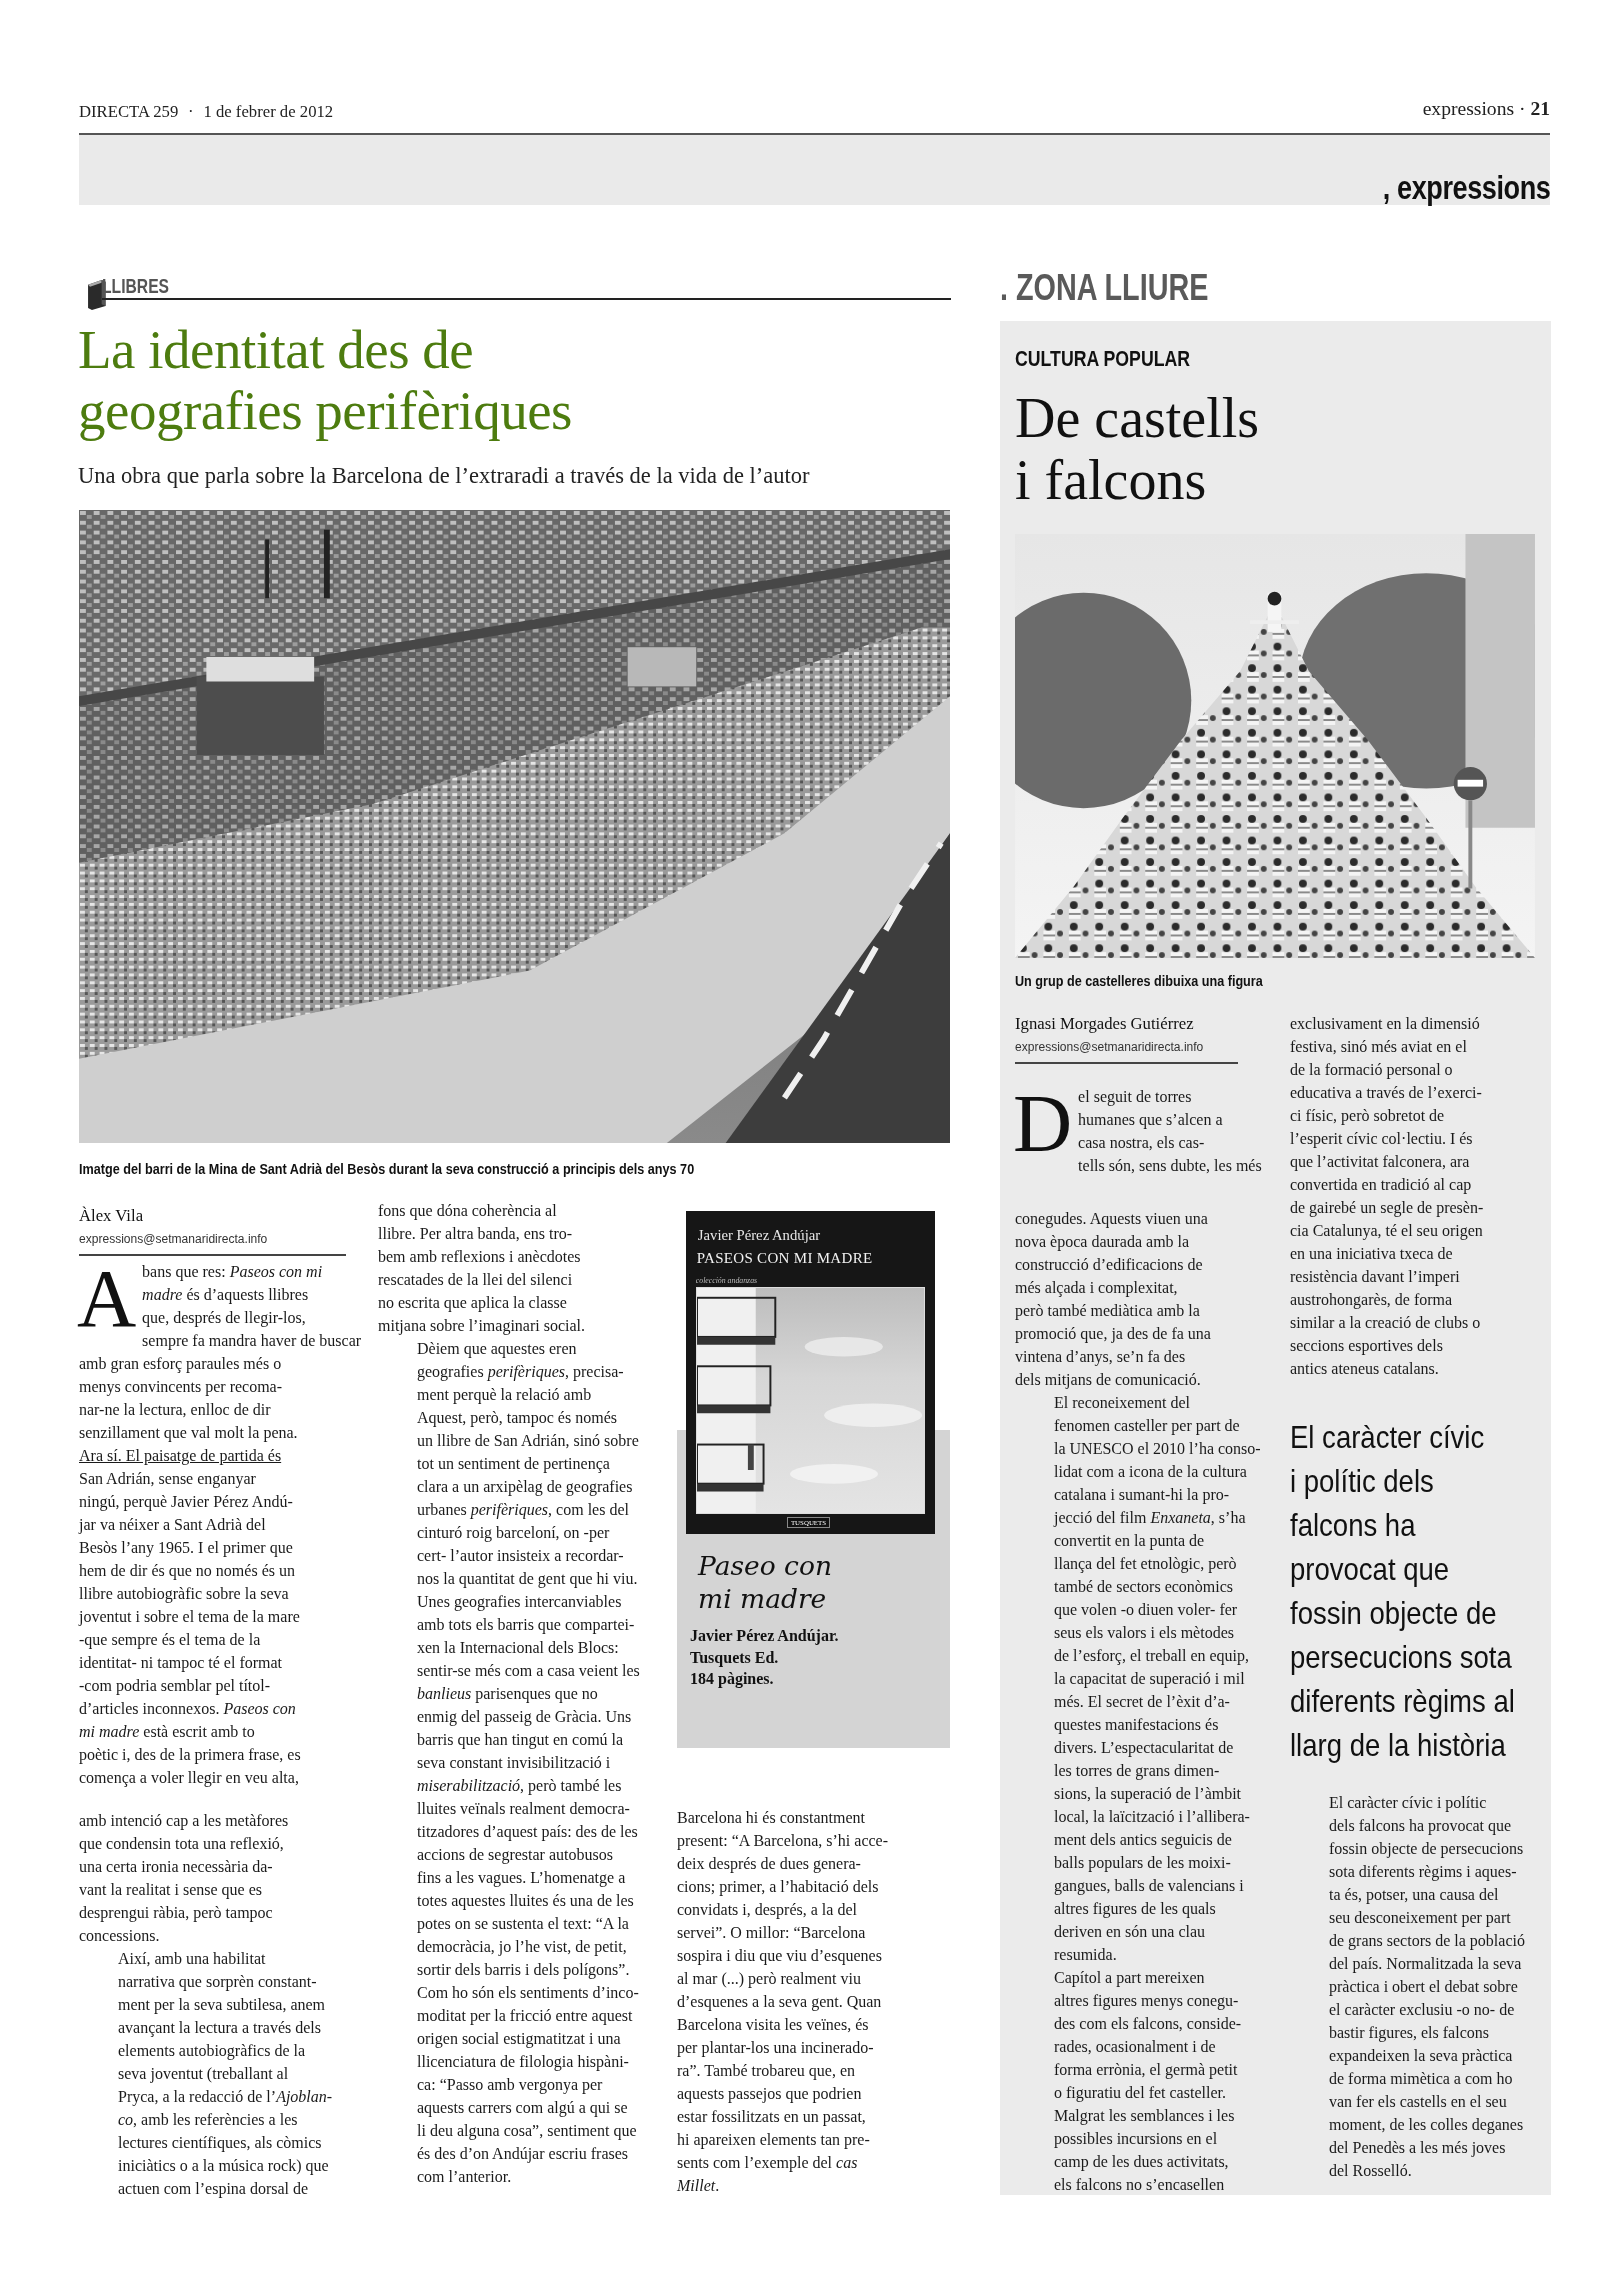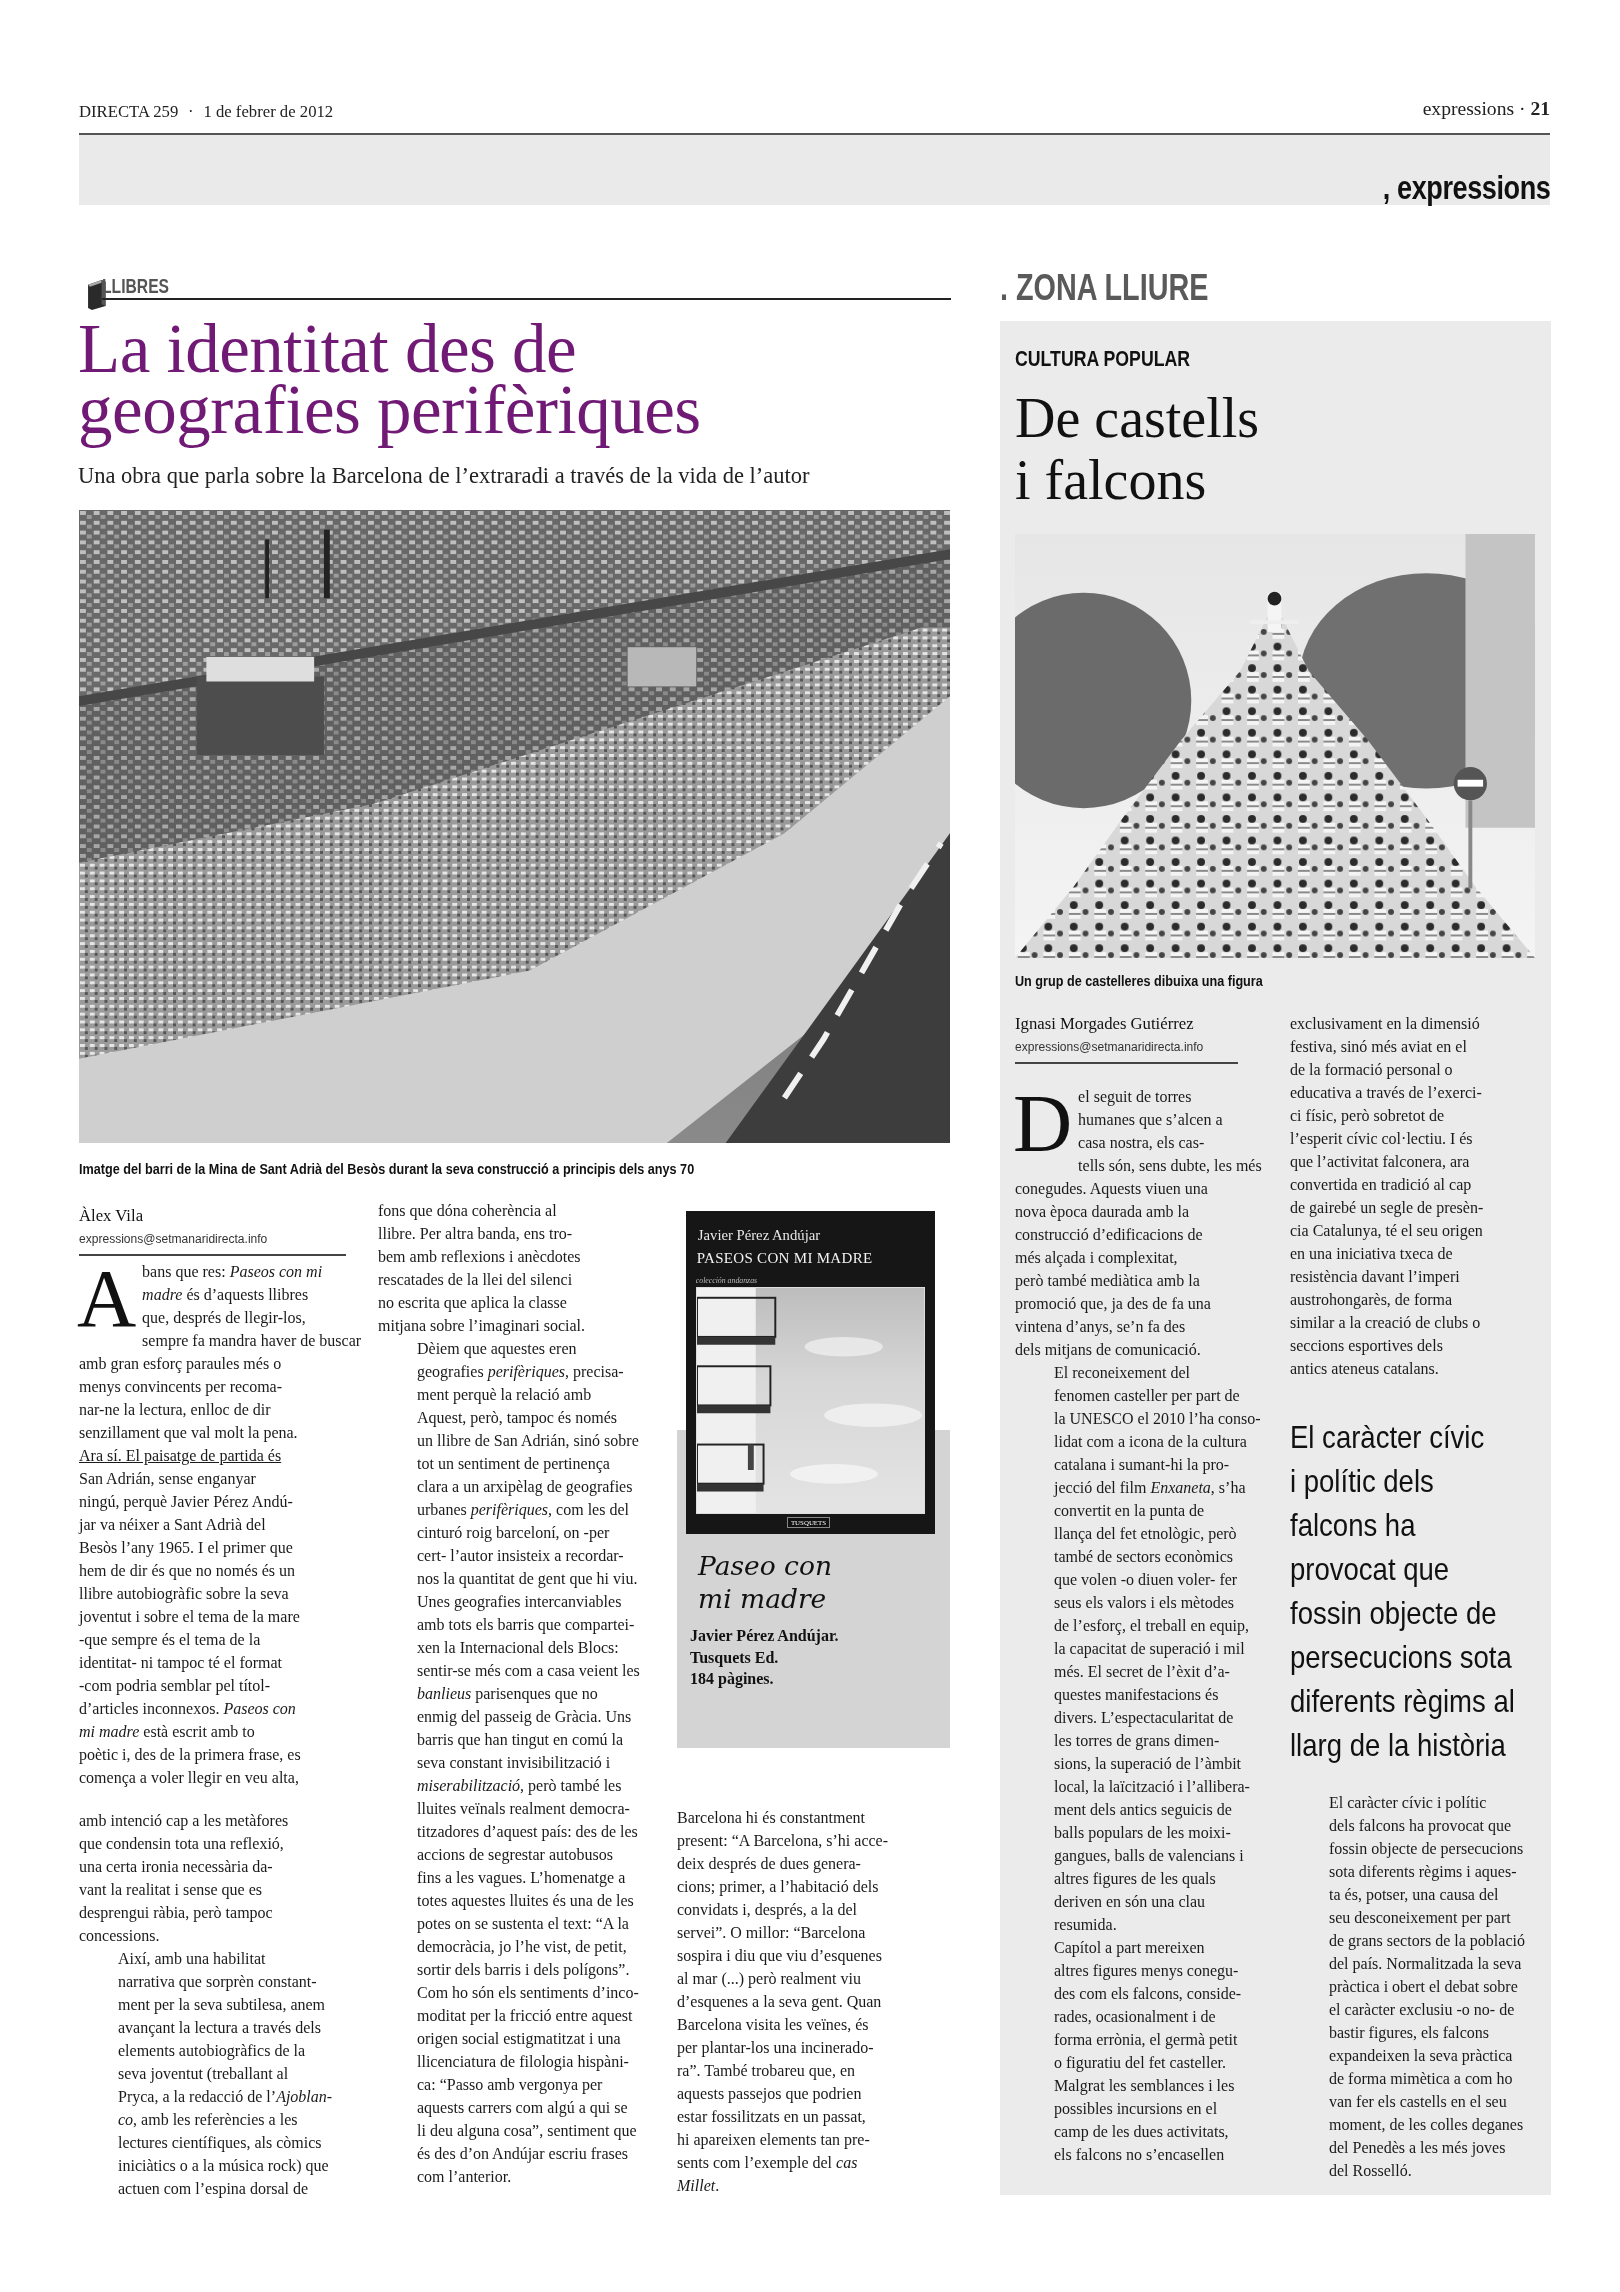--- a/index.html
+++ b/index.html
@@ -14,21 +14,21 @@
   .folio-right { right: 70px; top: 98px; font-family: "Liberation Serif", serif; font-size: 19.6px; color: #222; }
   .folio-right b { font-weight: bold; }
   .rule-top { left: 79px; top: 133px; width: 1471px; height: 2px; background: #555; }
   .band { left: 79px; top: 135px; width: 1471px; height: 70px; background: #eaeaea; }
   .section-title { right: 70px; top: 169px; font-family: "Liberation Sans", sans-serif; font-weight: bold; font-size: 33px; letter-spacing: -0.5px; color: #111; transform: scaleX(0.82); transform-origin: right center; white-space: nowrap; }
 
   
   .book-icon { left: 86px; top: 277px; width: 21.6px; height: 33px; }
   .kicker-llibres { left: 102px; top: 275px; font-family: "Liberation Sans", sans-serif; font-weight: bold; font-size: 19.6px; color: #555; transform: scaleX(0.8); transform-origin: left center; }
   .kicker-rule { left: 102px; top: 298px; width: 849px; height: 2px; background: #222; }
-  .headline-left { left: 78px; top: 319px; width: 882px; font-family: "Liberation Serif", serif; font-size: 69px; line-height: 61px; color: #701a75; letter-spacing: -0.5px; }
+  .headline-left { left: 78px; top: 319px; width: 882px; font-family: "Liberation Serif", serif; font-size: 55px; line-height: 61px; color: #4d7c0f; letter-spacing: -0.5px; }
   .subhead-left { left: 78px; top: 463px; width: 892px; font-family: "Liberation Serif", serif; font-size: 22.5px; color: #222; white-space: nowrap; }
 
   .photo-mina { left: 79px; top: 510px; width: 871px; height: 633px; overflow: hidden; background: #777; }
   .caption-mina { left: 79px; top: 1161px; font-family: "Liberation Sans", sans-serif; font-weight: bold; font-size: 14.7px; color: #111; transform: scaleX(0.86); transform-origin: left center; white-space: nowrap; }
 
   .byline-name { font-family: "Liberation Serif", serif; font-size: 16.7px; color: #111; }
   .byline-mail { font-family: "Liberation Sans", sans-serif; font-size: 13.7px; color: #333; transform: scaleX(0.88); transform-origin: left center; white-space: nowrap; }
   .byline-rule { height: 2px; background: #444; }
 
   .col { font-family: "Liberation Serif", serif; font-size: 16px; line-height: 23px; color: #1a1a1a; }
@@ -332,21 +332,21 @@
   <div class="byline-rule" style="margin-top:7.8px; width:223px;"></div>
 </div>
 
 <div class="abs col colD">
   <span class="dropcap">D</span>
   <p>
       <span class="line" style="display: block; white-space: nowrap;">el seguit de torres</span>
       <span class="line" style="display: block; white-space: nowrap;">humanes que s’alcen a</span>
       <span class="line" style="display: block; white-space: nowrap;">casa nostra, els cas-</span>
       <span class="line" style="display: block; white-space: nowrap;">tells són, sens dubte, les més</span>
-      <span class="line" style="display: block; white-space: nowrap;">conegudes. Aquests viuen una</span>
+      <span class="line" style="display: block; white-space: nowrap; margin-top: 30px;">conegudes. Aquests viuen una</span>
       <span class="line" style="display: block; white-space: nowrap;">nova època daurada amb la</span>
       <span class="line" style="display: block; white-space: nowrap;">construcció d’edificacions de</span>
       <span class="line" style="display: block; white-space: nowrap;">més alçada i complexitat,</span>
       <span class="line" style="display: block; white-space: nowrap;">però també mediàtica amb la</span>
       <span class="line" style="display: block; white-space: nowrap;">promoció que, ja des de fa una</span>
       <span class="line" style="display: block; white-space: nowrap;">vintena d’anys, se’n fa des</span>
       <span class="line" style="display: block; white-space: nowrap;">dels mitjans de comunicació.</span>
     </p>
   <p class="indent">
       <span class="line" style="display: block; white-space: nowrap;">El reconeixement del</span>

